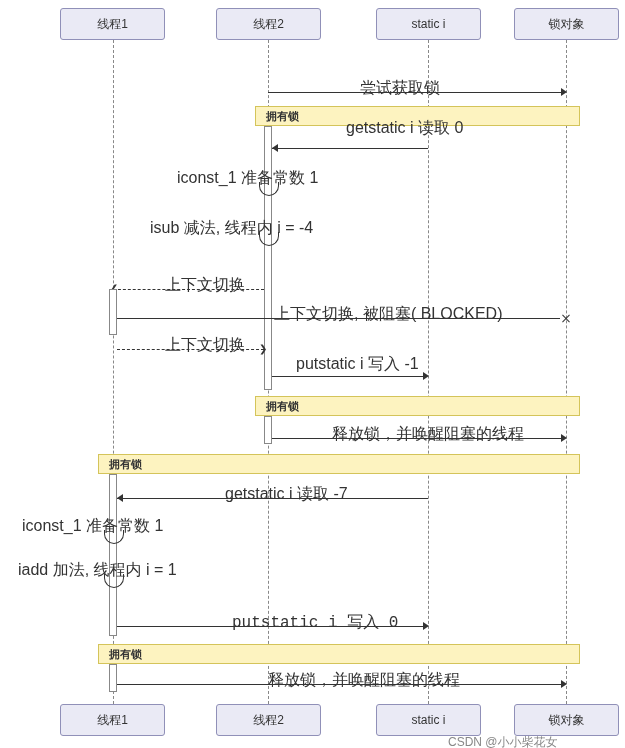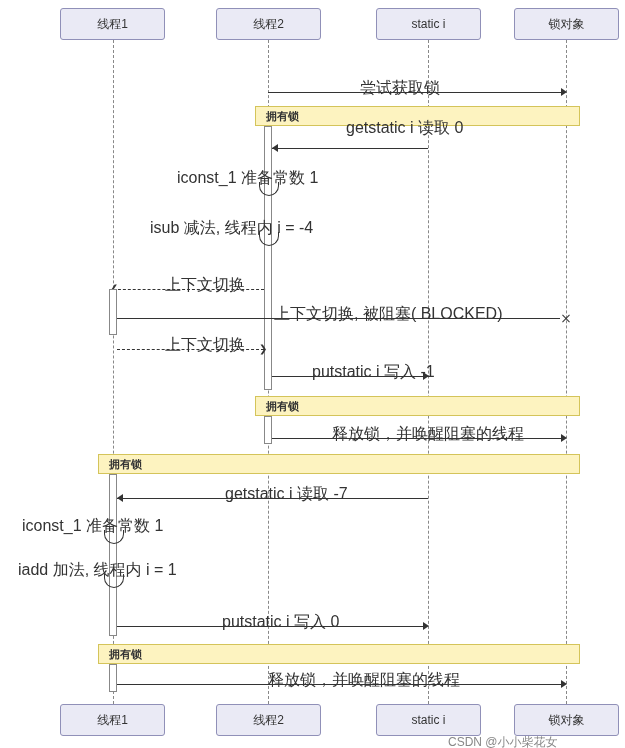--- a/index.html
+++ b/index.html
@@ -157,21 +157,21 @@
 <div class="activation" style="left:109px; top:289px; height:46px;"></div>
 
 <div class="msg-label" style="left:274px; top:304px;">上下文切换, 被阻塞( BLOCKED)</div>
 <div class="arrow-line" style="left:117px; top:318px; width:443px;"></div>
 <div class="cross" style="left:561px; top:313px;"></div>
 
 <div class="msg-label" style="left:165px; top:335px;">上下文切换</div>
 <div class="arrow-dashed" style="left:117px; top:349px; width:147px;"></div>
 <div class="arrow-head-open" style="left:259px; top:343px;">❯</div>
 
-<div class="msg-label" style="left:296px; top:362px;margin-left:16px;">putstatic i 写入 -1</div>
+<div class="msg-label" style="left:296px; top:354px;">putstatic i 写入 -1</div>
 <div class="arrow-line" style="left:272px; top:376px; width:155px;"></div>
 <div class="arrow-head" style="left:423px; top:372px;"></div>
 
 <div class="frag-box" style="left:255px; top:396px; width:325px; height:20px;"></div>
 <div class="frag-label" style="left:258px; top:396px;">拥有锁</div>
 
 <div class="activation" style="left:264px; top:416px; height:28px;"></div>
 
 <div class="msg-label" style="left:332px; top:424px;">释放锁，并唤醒阻塞的线程</div>
 <div class="arrow-line" style="left:272px; top:438px; width:293px;"></div>
@@ -185,21 +185,21 @@
 <div class="msg-label" style="left:225px; top:484px;">getstatic i 读取 -7</div>
 <div class="arrow-line" style="left:117px; top:498px; width:311px;"></div>
 <div class="arrow-head-left" style="left:117px; top:494px;"></div>
 
 <div class="msg-label" style="left:22px; top:516px;">iconst_1 准备常数 1</div>
 <div class="self-loop" style="left:104px; top:530px;"></div>
 
 <div class="msg-label" style="left:18px; top:560px;">iadd 加法, 线程内 i = 1</div>
 <div class="self-loop" style="left:104px; top:574px;"></div>
 
-<div class="msg-label" style="left:222px; top:612px;">putstatic i 写入 0</div>
+<div class="msg-label" style="left:232px; top:612px;font-family:Liberation Mono, monospace;">putstatic i 写入 0</div>
 <div class="arrow-line" style="left:117px; top:626px; width:310px;"></div>
 <div class="arrow-head" style="left:423px; top:622px;"></div>
 
 <div class="frag-box" style="left:98px; top:644px; width:482px; height:20px;"></div>
 <div class="frag-label" style="left:101px; top:644px;">拥有锁</div>
 
 <div class="activation" style="left:109px; top:664px; height:28px;"></div>
 
 <div class="msg-label" style="left:268px; top:670px;">释放锁，并唤醒阻塞的线程</div>
 <div class="arrow-line" style="left:117px; top:684px; width:448px;"></div>

